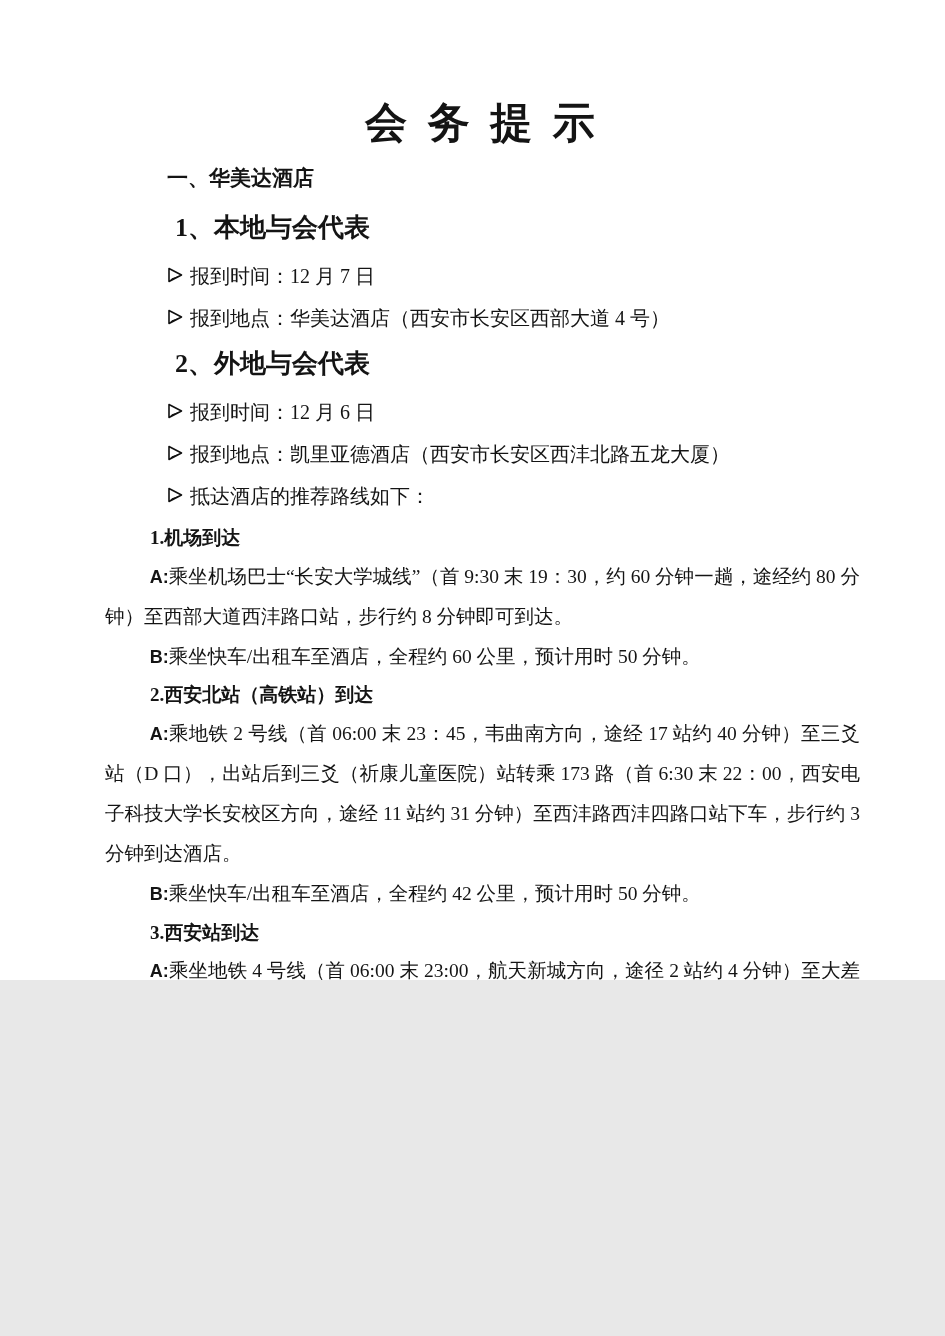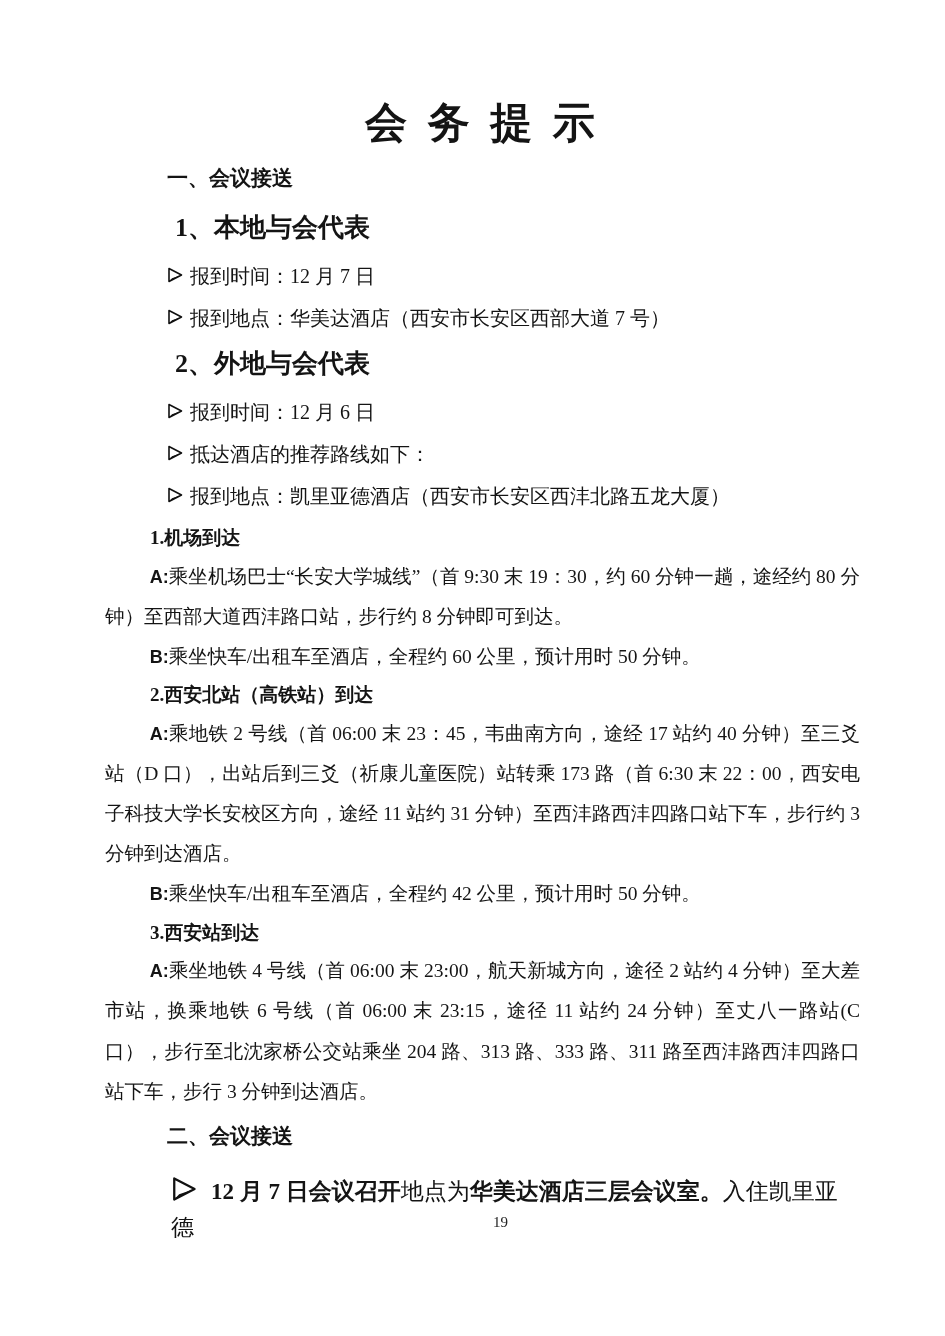--- a/index.html
+++ b/index.html
@@ -1,19 +1,19 @@
 <!DOCTYPE html>
 <html><head>
 <meta charset="utf-8">
 <style>
   html, body { margin: 0; padding: 0; background: #e8e8e8; }
   .page {
     position: relative;
     width: 945px;
-    height: 1336px;
+    height: 980px;
     margin: 0 auto;
     background: #ffffff;
     box-sizing: border-box;
     padding: 98px 85px 0 105px;
     font-family: "Liberation Serif", "DejaVu Serif", serif;
     color: #141414;
     overflow: hidden;
   }
   .doc-title {
     margin: 0 0 18px 0;
@@ -77,59 +77,59 @@
   }
   svg.arrow-glyph { display: inline-block; }
 </style>
 </head>
 <body>
 
 <div class="page">
 
   <h1 class="doc-title">会 务 提 示</h1>
 
-  <div class="h1">一、会议接送</div>
+  <div class="h1">一、华美达酒店</div>
 
   <div class="h2">1、本地与会代表</div>
 
   <div class="bullet">
     <span class="arrow"><svg class="arrow-glyph" width="16" height="16" viewBox="0 0 16 16">
           <polygon points="2,1.5 14.5,8 2,14.5" fill="none" stroke="#111" stroke-width="1.6" stroke-linejoin="round"></polygon>
           <polygon points="2,14.5 14.5,8 5,11.3" fill="#111"></polygon>
         </svg></span><span>报到时间：12 月 7 日</span>
   </div>
 
   <div class="bullet">
     <span class="arrow"><svg class="arrow-glyph" width="16" height="16" viewBox="0 0 16 16">
           <polygon points="2,1.5 14.5,8 2,14.5" fill="none" stroke="#111" stroke-width="1.6" stroke-linejoin="round"></polygon>
           <polygon points="2,14.5 14.5,8 5,11.3" fill="#111"></polygon>
-        </svg></span><span>报到地点：华美达酒店（西安市长安区西部大道 7 号）</span>
+        </svg></span><span>报到地点：华美达酒店（西安市长安区西部大道 4 号）</span>
   </div>
 
   <div class="h2">2、外地与会代表</div>
 
   <div class="bullet">
     <span class="arrow"><svg class="arrow-glyph" width="16" height="16" viewBox="0 0 16 16">
           <polygon points="2,1.5 14.5,8 2,14.5" fill="none" stroke="#111" stroke-width="1.6" stroke-linejoin="round"></polygon>
           <polygon points="2,14.5 14.5,8 5,11.3" fill="#111"></polygon>
         </svg></span><span>报到时间：12 月 6 日</span>
   </div>
 
   <div class="bullet">
     <span class="arrow"><svg class="arrow-glyph" width="16" height="16" viewBox="0 0 16 16">
           <polygon points="2,1.5 14.5,8 2,14.5" fill="none" stroke="#111" stroke-width="1.6" stroke-linejoin="round"></polygon>
           <polygon points="2,14.5 14.5,8 5,11.3" fill="#111"></polygon>
-        </svg></span><span>抵达酒店的推荐路线如下：</span>
+        </svg></span><span>报到地点：凯里亚德酒店（西安市长安区西沣北路五龙大厦）</span>
   </div>
 
   <div class="bullet">
     <span class="arrow"><svg class="arrow-glyph" width="16" height="16" viewBox="0 0 16 16">
           <polygon points="2,1.5 14.5,8 2,14.5" fill="none" stroke="#111" stroke-width="1.6" stroke-linejoin="round"></polygon>
           <polygon points="2,14.5 14.5,8 5,11.3" fill="#111"></polygon>
-        </svg></span><span>报到地点：凯里亚德酒店（西安市长安区西沣北路五龙大厦）</span>
+        </svg></span><span>抵达酒店的推荐路线如下：</span>
   </div>
 
   <div class="route-h">1.机场到达</div>
   <p class="para"><span class="ab">A:</span><span>乘坐机场巴士“长安大学城线”（首 9:30 末 19：30，约 60 分钟一趟，途经约 80 分钟）至西部大道西沣路口站，步行约 8 分钟即可到达。</span></p>
   <p class="para"><span class="ab">B:</span><span>乘坐快车/出租车至酒店，全程约 60 公里，预计用时 50 分钟。</span></p>
 
   <div class="route-h">2.西安北站（高铁站）到达</div>
   <p class="para"><span class="ab">A:</span><span>乘地铁 2 号线（首 06:00 末 23：45，韦曲南方向，途经 17 站约 40 分钟）至三爻站（D 口），出站后到三爻（祈康儿童医院）站转乘 173 路（首 6:30 末 22：00，西安电子科技大学长安校区方向，途经 11 站约 31 分钟）至西沣路西沣四路口站下车，步行约 3 分钟到达酒店。</span></p>
   <p class="para"><span class="ab">B:</span><span>乘坐快车/出租车至酒店，全程约 42 公里，预计用时 50 分钟。</span></p>
 

